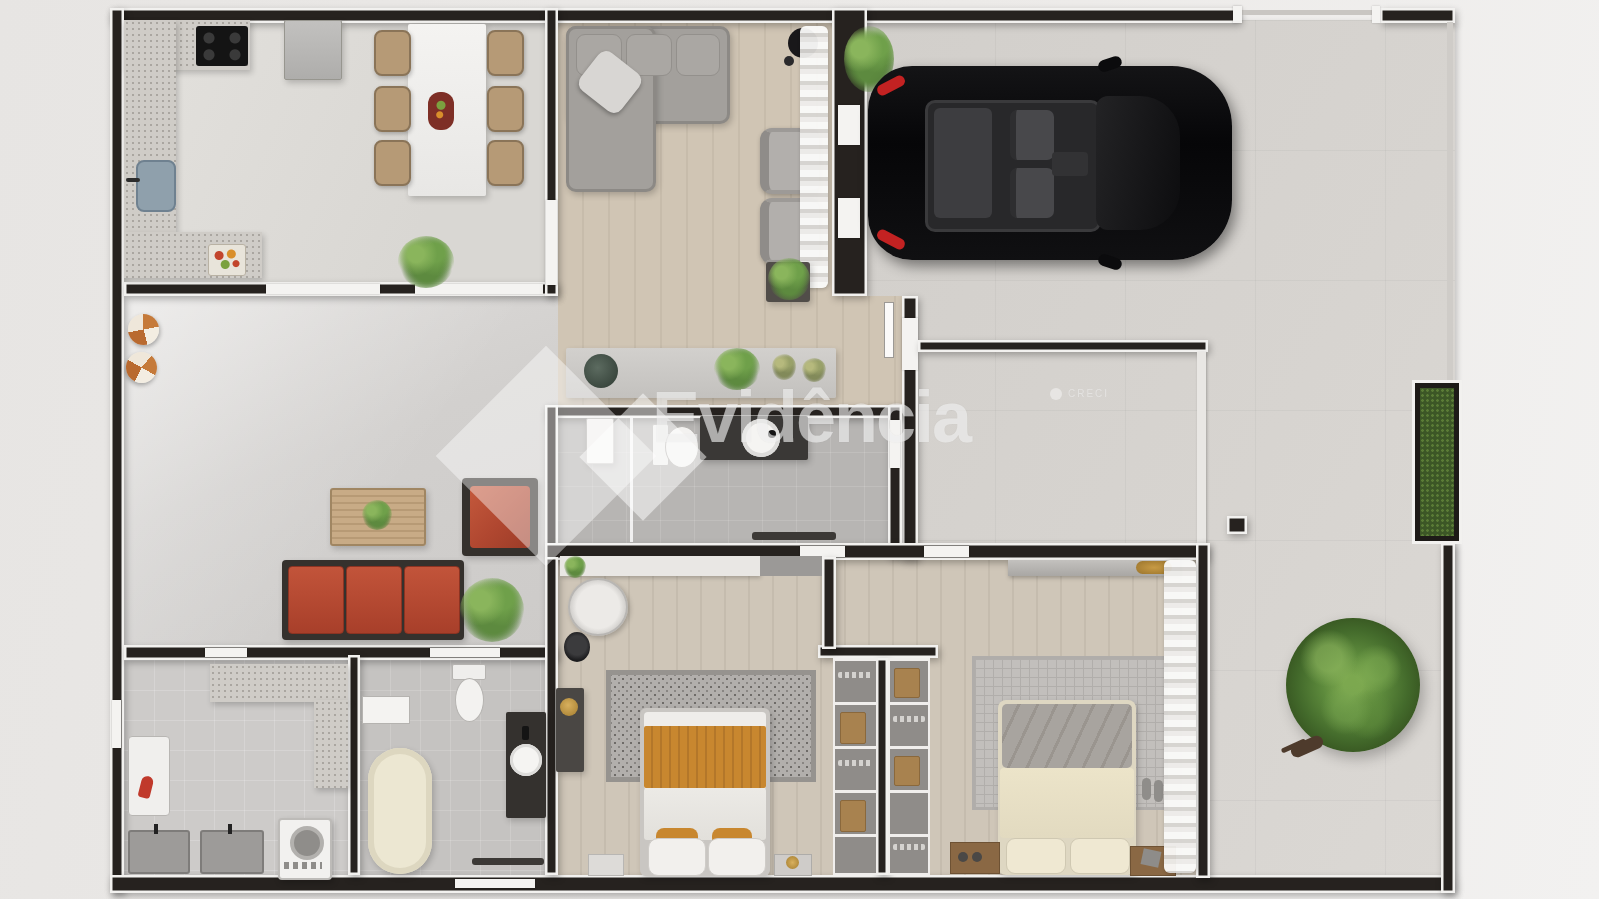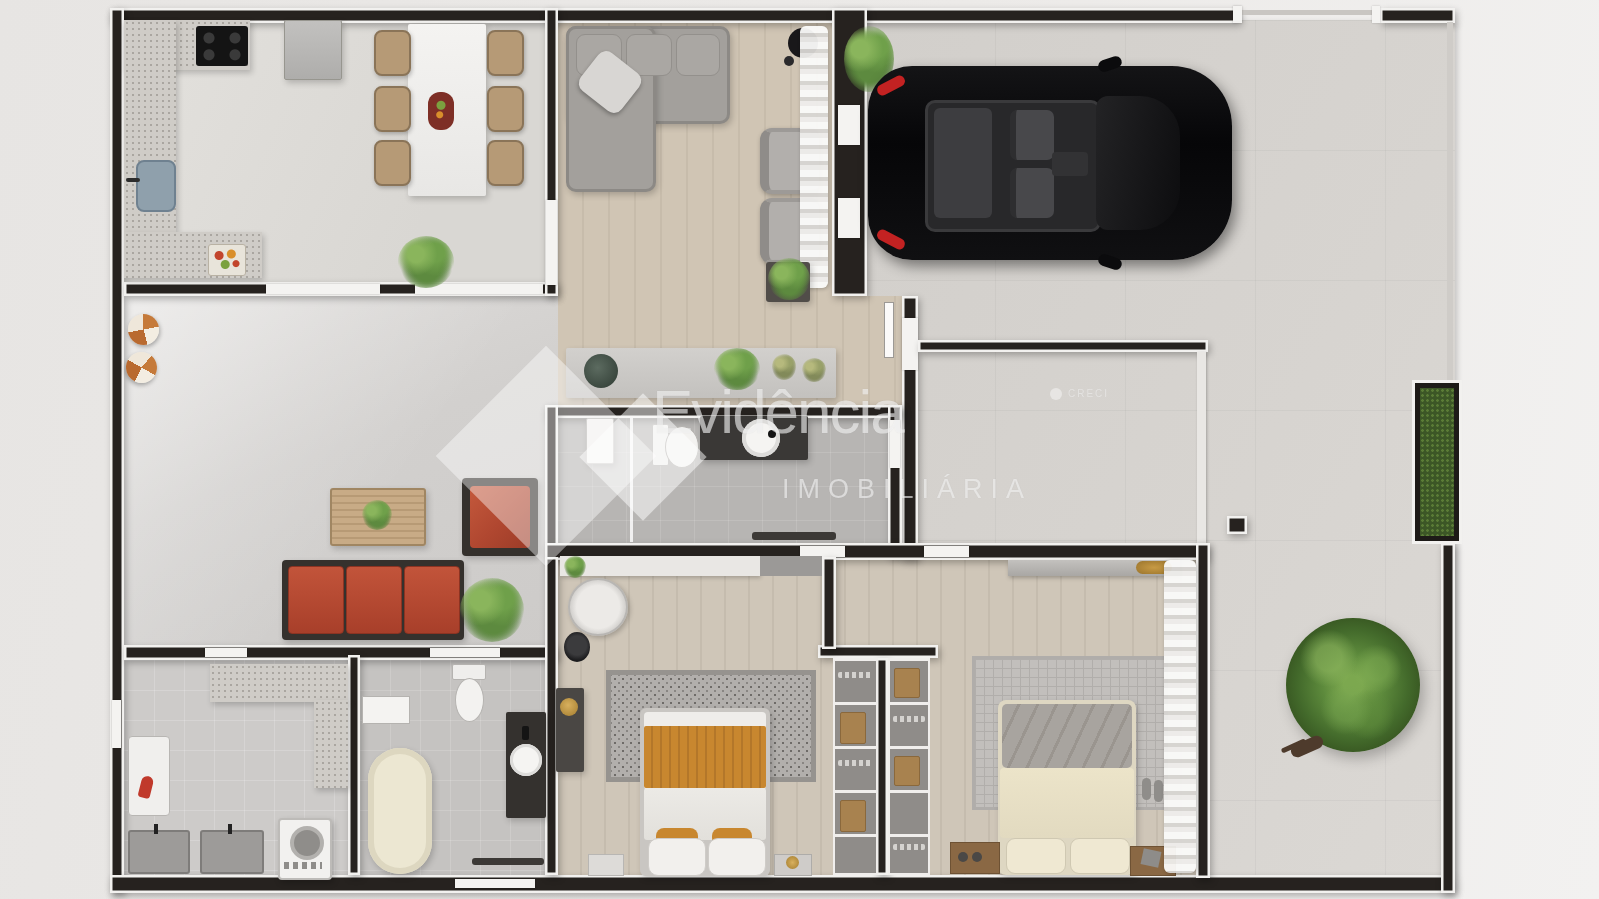--- a/index.html
+++ b/index.html
@@ -263,19 +263,18 @@
     <div style="position:absolute;left:8px;top:8px;right:8px;bottom:8px;background:#3c5626;background-image:radial-gradient(rgba(120,160,70,.5) 1px,transparent 1.6px);background-size:5px 5px;"></div>
   </div>
   <div class="abs" style="left:1286px;top:618px;width:134px;height:134px;border-radius:50%;
        background:radial-gradient(circle at 50% 50%,#7ca84f 0 10%,#5d8a3c 32%,#436a2b 58%,#35521f 78%,#2c451a 100%);
        background-image:radial-gradient(circle at 32% 30%,rgba(150,190,100,.55) 0 10%,transparent 22%),radial-gradient(circle at 68% 38%,rgba(130,175,85,.5) 0 9%,transparent 20%),radial-gradient(circle at 45% 68%,rgba(120,165,80,.5) 0 10%,transparent 22%),radial-gradient(circle at 62% 72%,rgba(95,140,60,.6) 0 9%,transparent 20%),radial-gradient(circle at 50% 50%,#7ca84f 0 10%,#5d8a3c 32%,#436a2b 58%,#35521f 78%,#2c451a 100%);
        box-shadow:4px 6px 14px rgba(0,0,0,.25);"></div>
   <div class="abs" style="left:1290px;top:740px;width:34px;height:13px;background:#4e3b2c;border-radius:7px;transform:rotate(-24deg);box-shadow:-12px -6px 0 -4px #4e3b2c;"></div>
 
   <div class="diamond" style="left:468px;top:378px;width:156px;height:156px;"></div>
   <div class="diamond" style="left:598px;top:412px;width:90px;height:90px;background:rgba(255,255,255,.5);"></div>
-  <div class="wm" style="left:652px;top:376px;font-size:62px;font-weight:400;letter-spacing:-2px;">Evidência</div>
-  <div class="wm" style="left:782px;top:474px;font-size:27px;font-weight:400;letter-spacing:8px;">IMOBILIÁRIA</div>
+  <div class="wm" style="left:652px;top:376px;font-size:72px;font-weight:700;letter-spacing:-2px;">Evidência</div>
   <div class="wm" style="left:1050px;top:388px;font-size:10px;letter-spacing:2px;opacity:.85;">
     <span style="display:inline-block;width:12px;height:12px;border-radius:50%;background:rgba(255,255,255,.5);vertical-align:middle;margin-right:6px;"></span><span>CRECI</span>
   </div>
 
 </div>
 
 </body></html>

